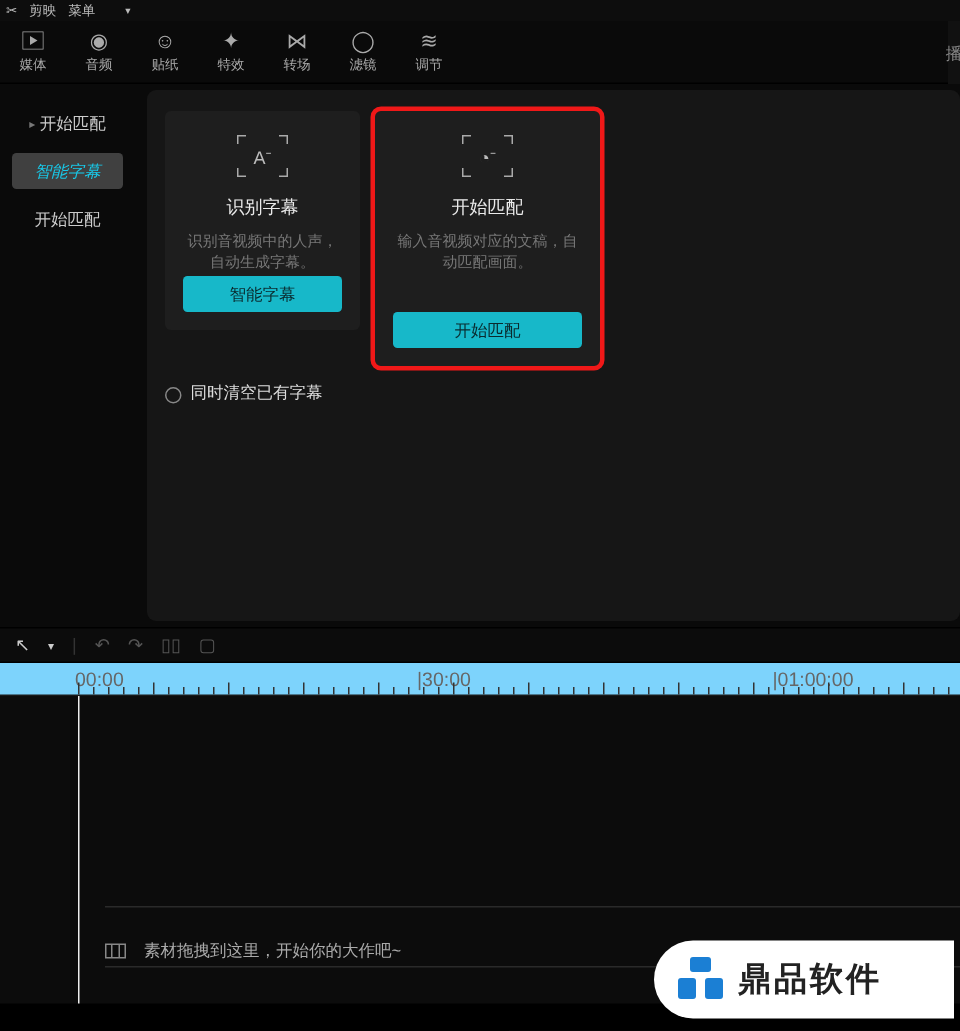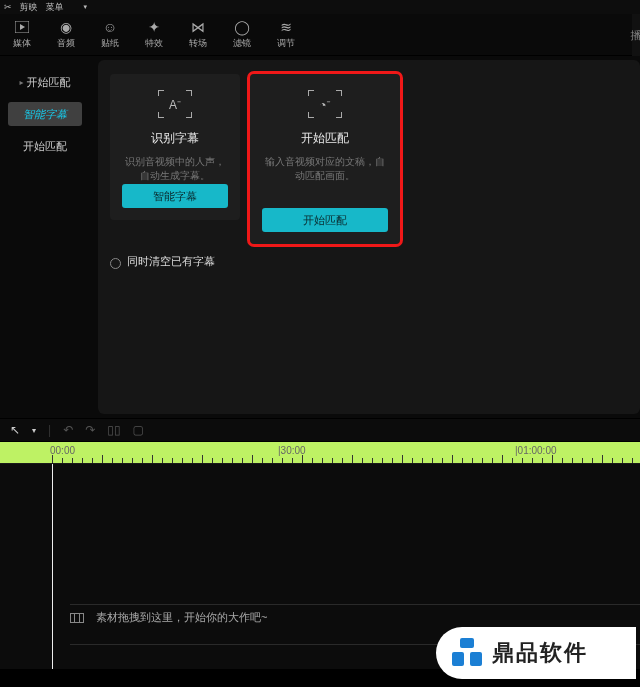--- a/index.html
+++ b/index.html
@@ -157,42 +157,42 @@
       gap: 12px;
       padding: 0 10px;
       border-top: 1px solid #000;
       border-bottom: 1px solid #000;
     }
     .tl-tool { color:#555; font-size:12px; cursor:pointer; }
     .tl-tool.first{color:#ccc;}
     .sep{color:#333;}
     .ruler {
       height: 22px;
-      background: #bef264;
+      background: #7dd3fc;
       position: relative;
-      font-size: 10px;
+      font-size: 13px;
       color: #666;
       border-bottom: 1px solid #1a1a1a;
     }
     .ruler .mark { position: absolute; top: 3px; }
     .ruler .tick { position:absolute; bottom:0; width:1px; height:5px; background:#333;}
     .timeline {
       height: 205px;
       background: #0c0c0c;
       position: relative;
     }
     .track-line {
       position: absolute;
       left: 70px; right: 0;
       border-top: 1px solid #2a2a2a;
     }
     .hint-row {
       position: absolute;
       left: 70px;
-      bottom: 44px;
+      bottom: 28px;
       display: flex;
       align-items: center;
       gap: 12px;
       color: #aaa;
       font-size: 11px;
     }
     .film-icon {
       width: 14px; height: 10px;
       border: 1px solid #888;
       position: relative;

